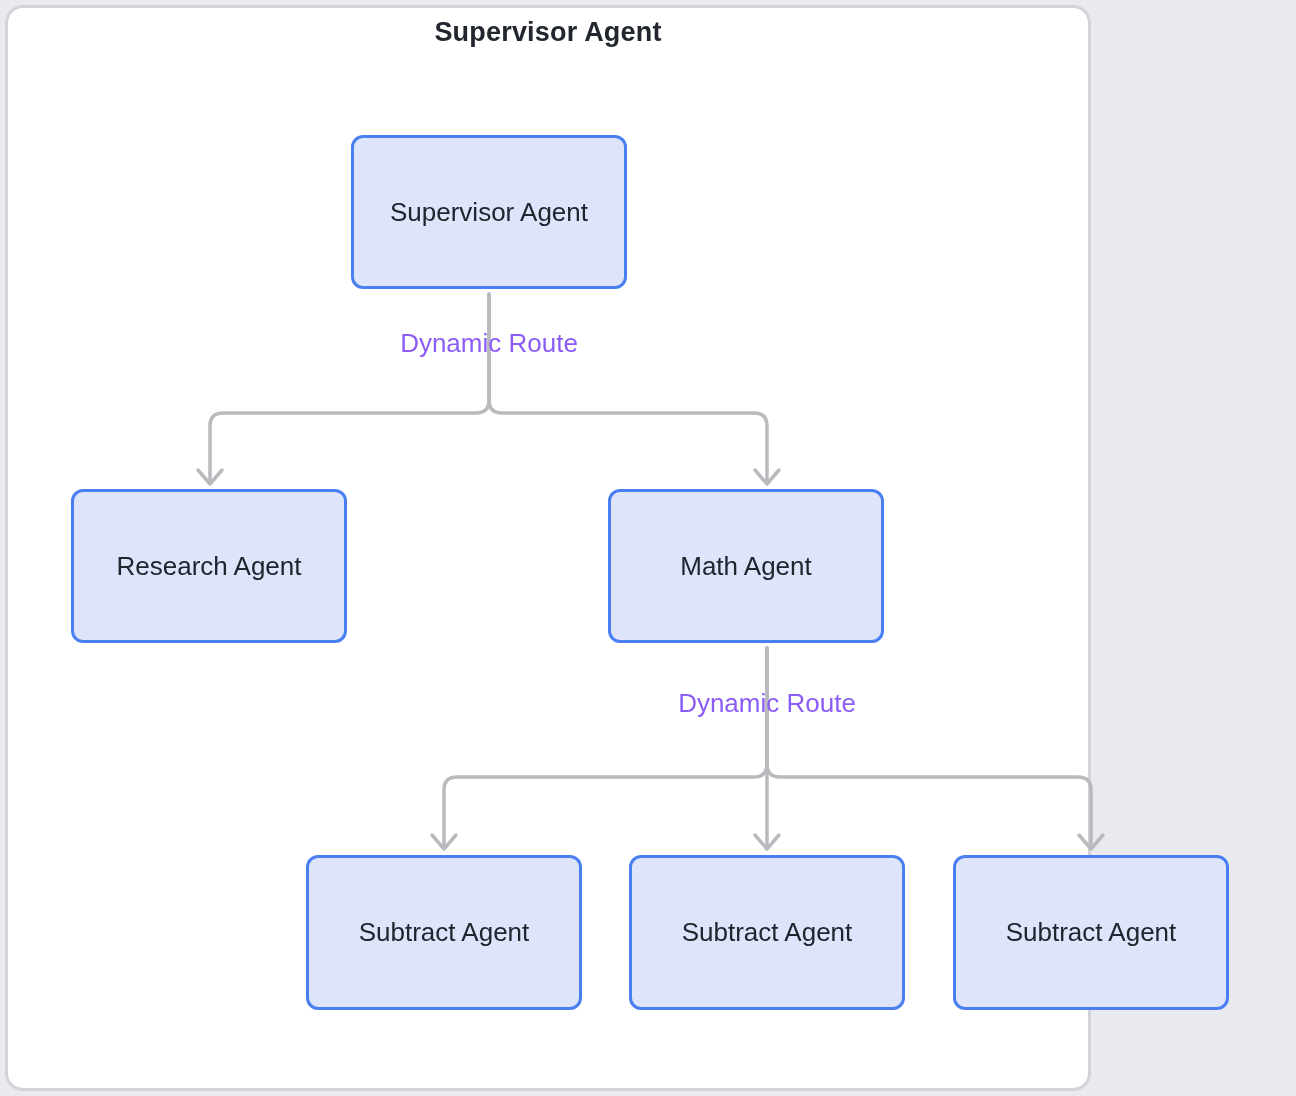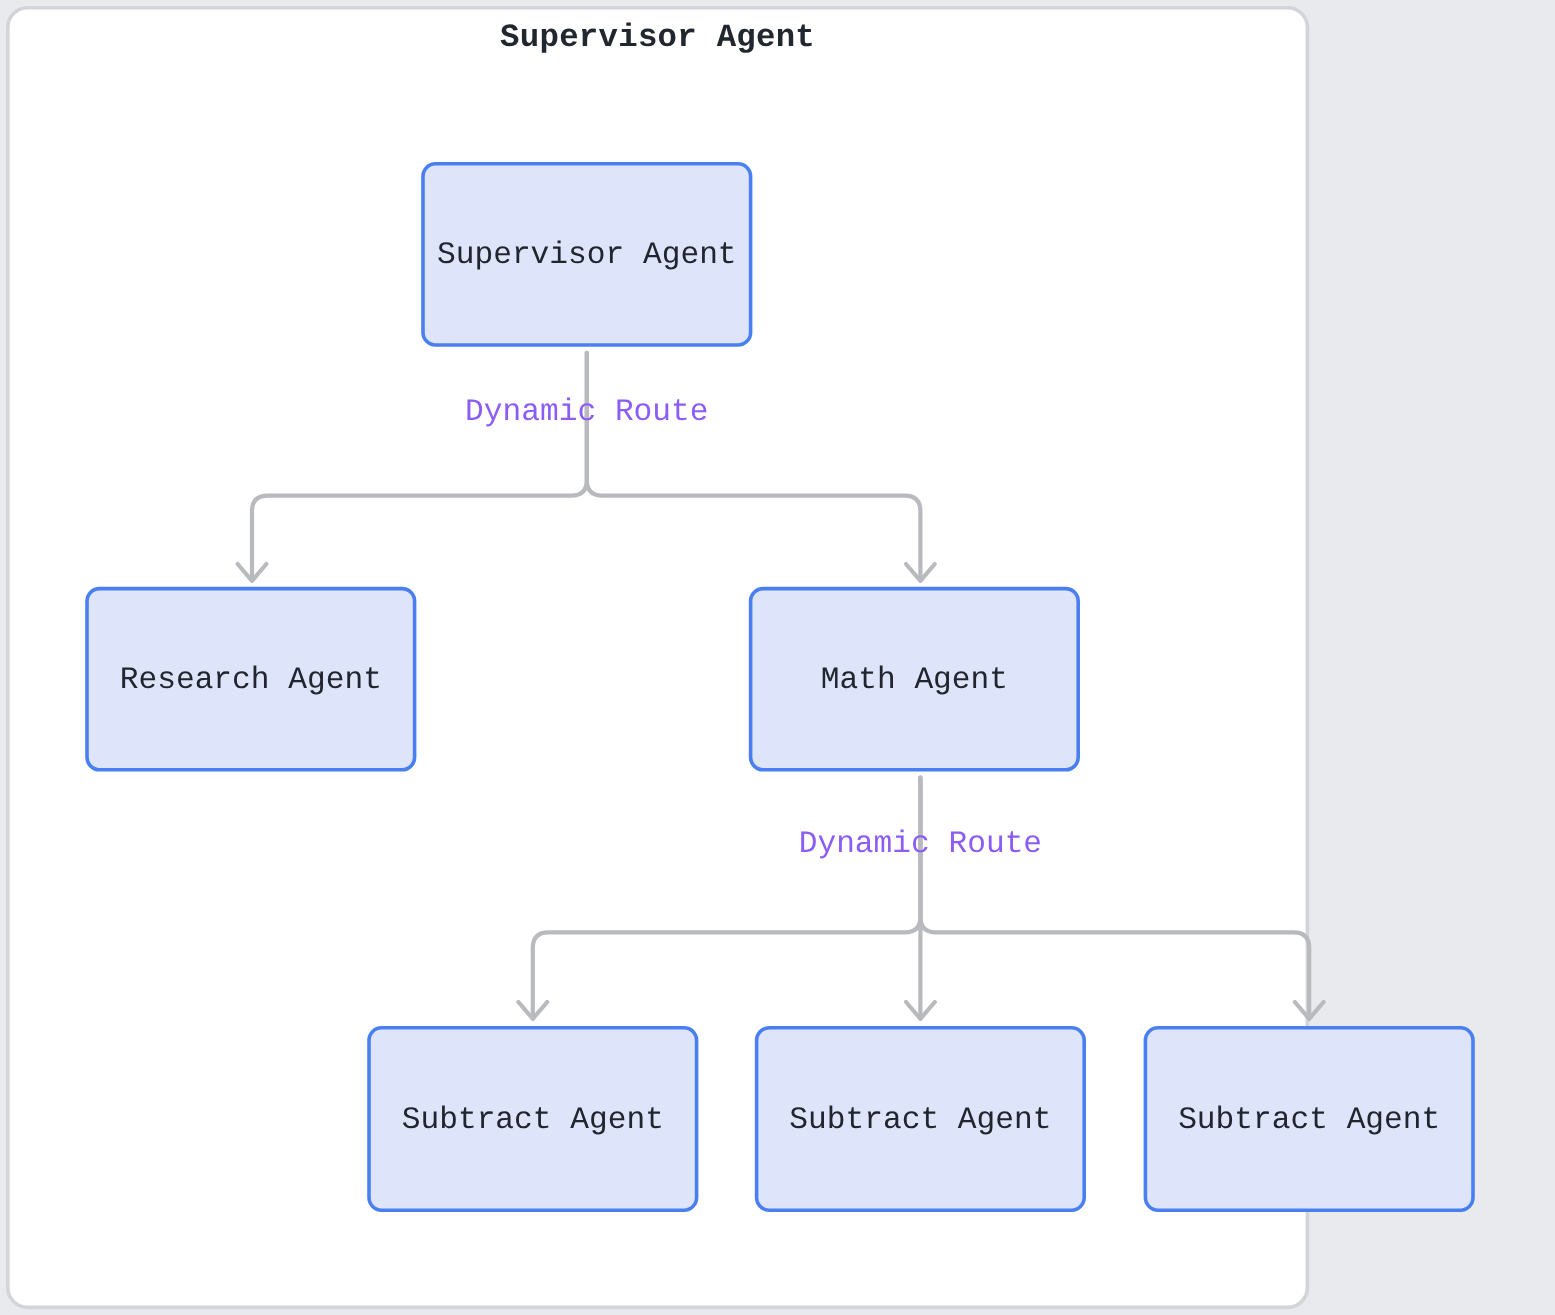--- a/index.html
+++ b/index.html
@@ -10,21 +10,20 @@
     width: 1296px;
     height: 1096px;
     background: #e9eaee;
     font-family: "Liberation Sans", "DejaVu Sans", sans-serif;
     overflow: hidden;
   }
   .canvas {
     position: relative;
     width: 1096px;
     height: 1096px;
-    font-family: Liberation Mono, monospace;
   }
   .frame {
     position: absolute;
     left: 5px;
     top: 5px;
     right: 5px;
     bottom: 5px;
     background: #ffffff;
     border: 3px solid #d3d4d9;
     border-radius: 18px;
@@ -67,21 +66,21 @@
     position: absolute;
     transform: translateX(-50%);
     font-size: 26px;
     color: #8b5cf6;
     white-space: nowrap;
     z-index: 3;
   }
   
   .node-supervisor { left: 351px; top: 135px;  width: 276px; height: 154px; }
   .node-research   { left: 71px;  top: 489px;  width: 276px; height: 154px; }
-  .node-math       { left: 624px; top: 489px;  width: 276px; height: 154px; }
+  .node-math       { left: 608px; top: 489px;  width: 276px; height: 154px; }
   .node-subtract-1 { left: 306px; top: 855px;  width: 276px; height: 155px; }
   .node-subtract-2 { left: 629px; top: 855px;  width: 276px; height: 155px; }
   .node-subtract-3 { left: 953px; top: 855px;  width: 276px; height: 155px; }
   .edge-label-1 { left: 489px; top: 328px; }
   .edge-label-2 { left: 767px; top: 688px; }
 </style>
 </head>
 <body>
 
 <div class="canvas">

